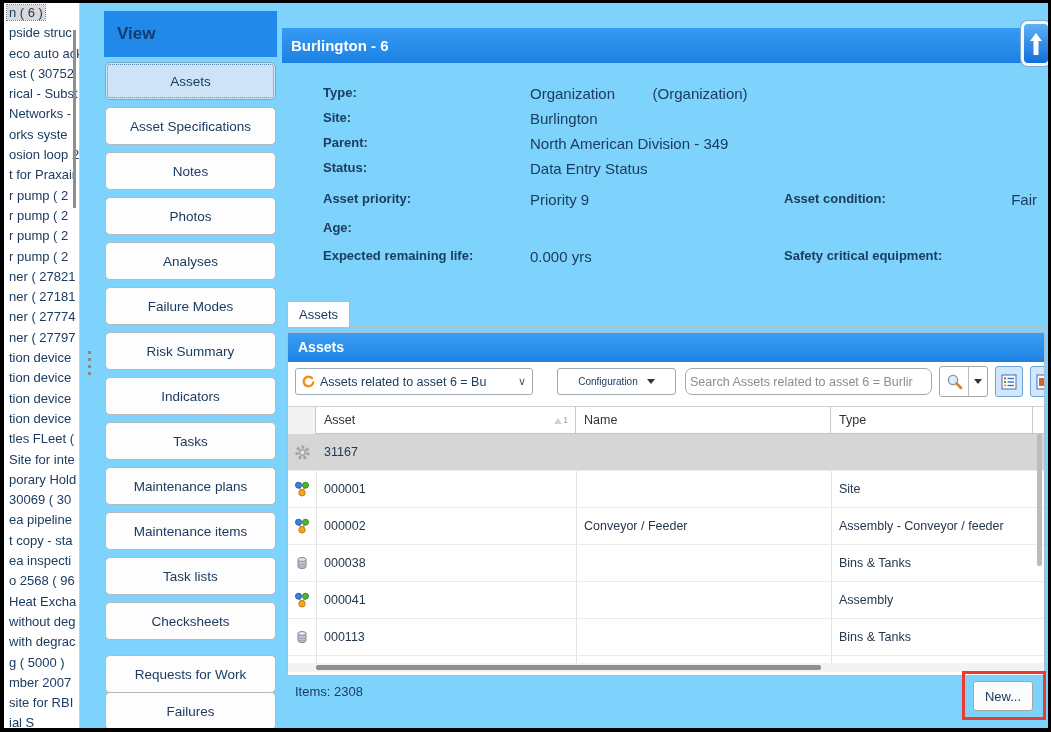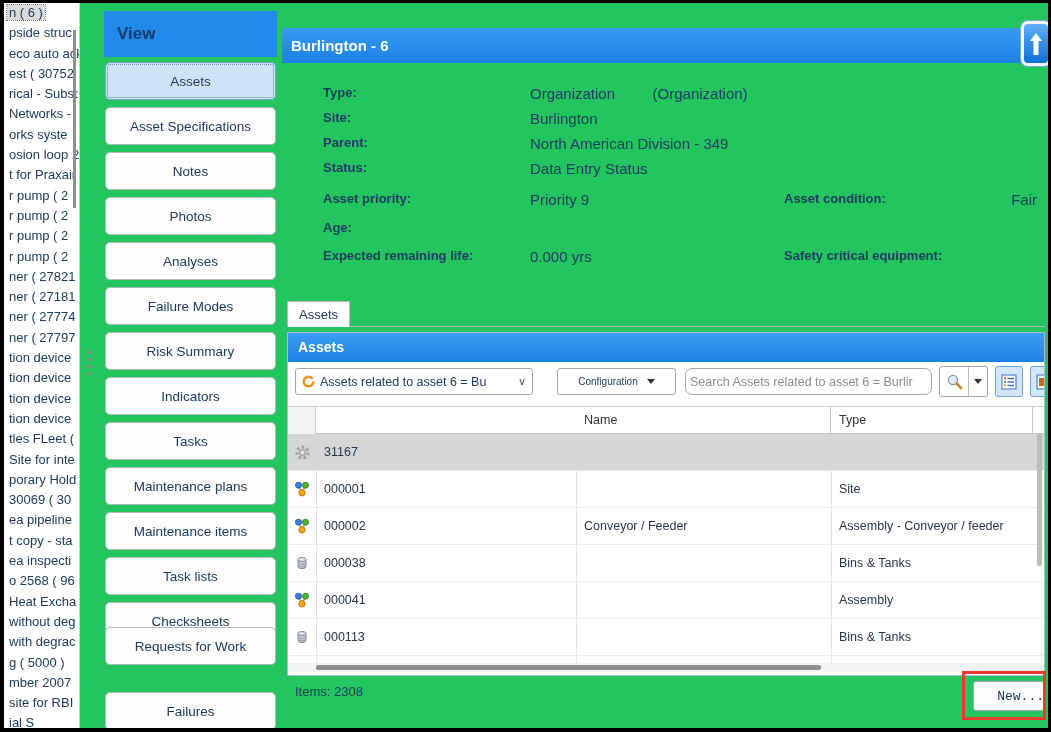--- a/index.html
+++ b/index.html
@@ -1,18 +1,18 @@
 <!DOCTYPE html>
 <html><head>
 <meta charset="utf-8">
 <style>
   * { margin:0; padding:0; box-sizing:border-box; }
   body { background:#fff; }
   .window {
-    position:relative; width:1051px; height:732px; background:#22c55e; overflow:hidden;
+    position:relative; width:1051px; height:732px; background:#7dd3fc; overflow:hidden;
     font-family:"Liberation Sans","DejaVu Sans",sans-serif; color:#1c3c60;
   }
   .edge { position:absolute; background:#000; z-index:60; }
   .edge.top{ left:0; top:0; width:100%; height:3px; }
   .edge.left{ left:0; top:0; width:4px; height:100%; }
   .edge.right{ right:0; top:0; width:3px; height:100%; }
   .edge.bottom{ left:0; bottom:0; width:100%; height:4px; }
 
   
   .tree-panel { position:absolute; left:4px; top:3px; width:76px; height:725px;
@@ -105,23 +105,23 @@
   .c-name  { position:absolute; left:296px; top:0; line-height:36px; }
   .c-type  { position:absolute; left:551px; top:0; line-height:36px; }
 
   .vscroll-thumb { position:absolute; left:749px; top:101px; width:5px; height:132px;
     background:#bcbcbc; border-radius:2px; cursor:pointer; }
   .hscroll { position:absolute; left:0; top:330px; width:756px; height:9px; background:#f3f3f3; cursor:pointer; }
   .hscroll .thumb { position:absolute; left:28px; top:2px; width:505px; height:5px; background:#8f8f8f; border-radius:2px; }
 
   
   .items-label { position:absolute; left:295px; top:684px; font-size:13px; }
-  .new-btn { position:absolute; left:973px; top:681px; width:72px; height:30px; background:#fcfcfc;
+  .new-btn { position:absolute; left:973px; top:681px; width:60px; height:30px; background:#fcfcfc;
     border:1px solid #a6a6a6; border-radius:3px; font-size:13px; color:#1c3c60; cursor:pointer;
-    font-family:Liberation Mono, monospace;text-align:right; }
+    font-family:Liberation Sans, sans-serif; }
   .annotation { position:absolute; left:962px; top:671px; width:84px; height:49px;
     border:3px solid #ea3b30; z-index:20; pointer-events:none; }
 </style>
 </head>
 <body>
 
 <div class="window">
 
   <div class="tree-panel">
     <div id="tree-items">
@@ -181,21 +181,21 @@
         <div class="sb-btn" style="top: 194px;">Photos</div>
         <div class="sb-btn" style="top: 239px;">Analyses</div>
         <div class="sb-btn" style="top: 284px;">Failure Modes</div>
         <div class="sb-btn" style="top: 329px;">Risk Summary</div>
         <div class="sb-btn" style="top: 374px;">Indicators</div>
         <div class="sb-btn" style="top: 419px;">Tasks</div>
         <div class="sb-btn" style="top: 464px;">Maintenance plans</div>
         <div class="sb-btn" style="top: 509px;">Maintenance items</div>
         <div class="sb-btn" style="top: 554px;">Task lists</div>
         <div class="sb-btn" style="top: 599px;">Checksheets</div>
-        <div class="sb-btn" style="top: 624px; text-align: center;">Requests for Work</div>
+        <div class="sb-btn" style="top: 652px; text-align: center;">Requests for Work</div>
         <div class="sb-btn" style="top: 689px;">Failures</div>
       </div>
   </div>
 
   <div class="main-header">
     <span>Burlington - 6</span>
   </div>
   <div class="up-button">
     <span style="display:flex;">
       <svg width="16" height="26" viewBox="0 0 16 26">
@@ -278,20 +278,27 @@
             <line x1="9.5" y1="5.5" x2="13" y2="5.5" stroke="#3a6ebf" stroke-width="1.4"></line>
             <line x1="9.5" y1="8" x2="13" y2="8" stroke="#3a6ebf" stroke-width="1.4"></line>
             <line x1="9.5" y1="10.5" x2="13" y2="10.5" stroke="#3a6ebf" stroke-width="1.4"></line>
           </svg>
         </span>
       </div>
     </div>
 
     <div class="thead">
       <div class="hcell icon-col"></div>
+      <div class="hcell c1">
+        <span>Asset</span>
+        <span class="sort-ind">
+          <span class="sort-tri"></span>
+          <span class="sort-num">1</span>
+        </span>
+      </div>
       <div class="hcell c2">
         <span>Name</span>
       </div>
       <div class="hcell c3">
         <span>Type</span>
       </div>
     </div>
 
     <div class="tbody" id="table-body">
       <div class="vline" style="left:28px;"></div>

